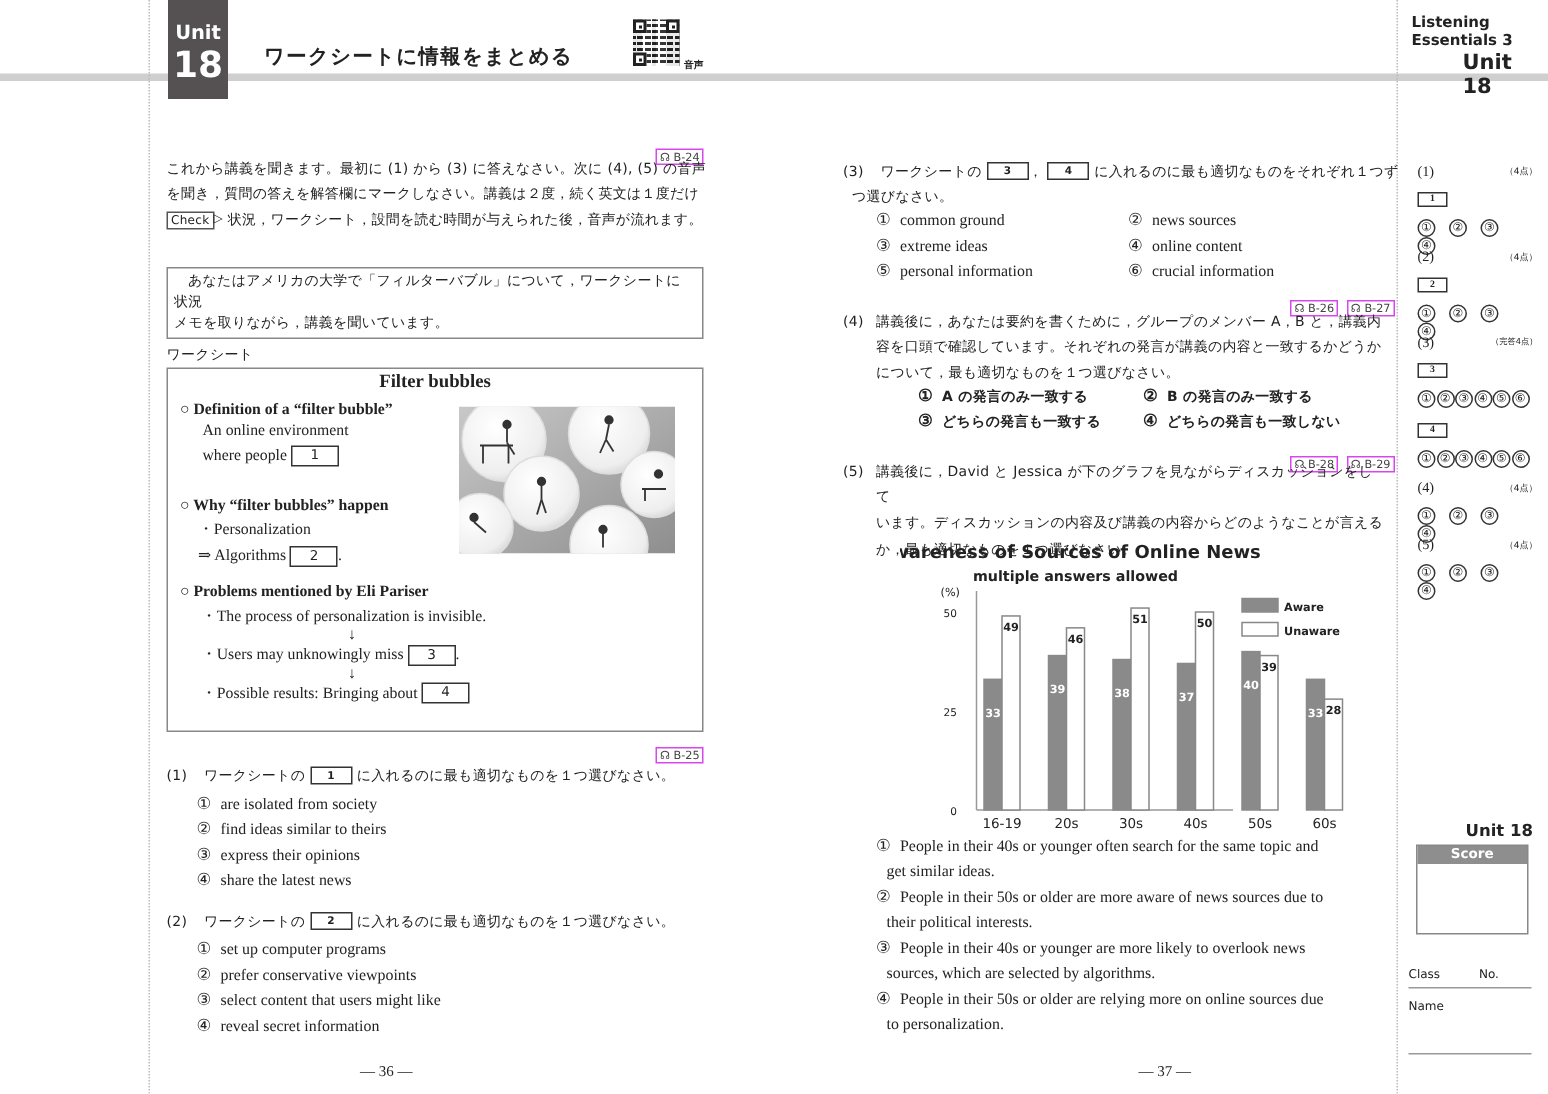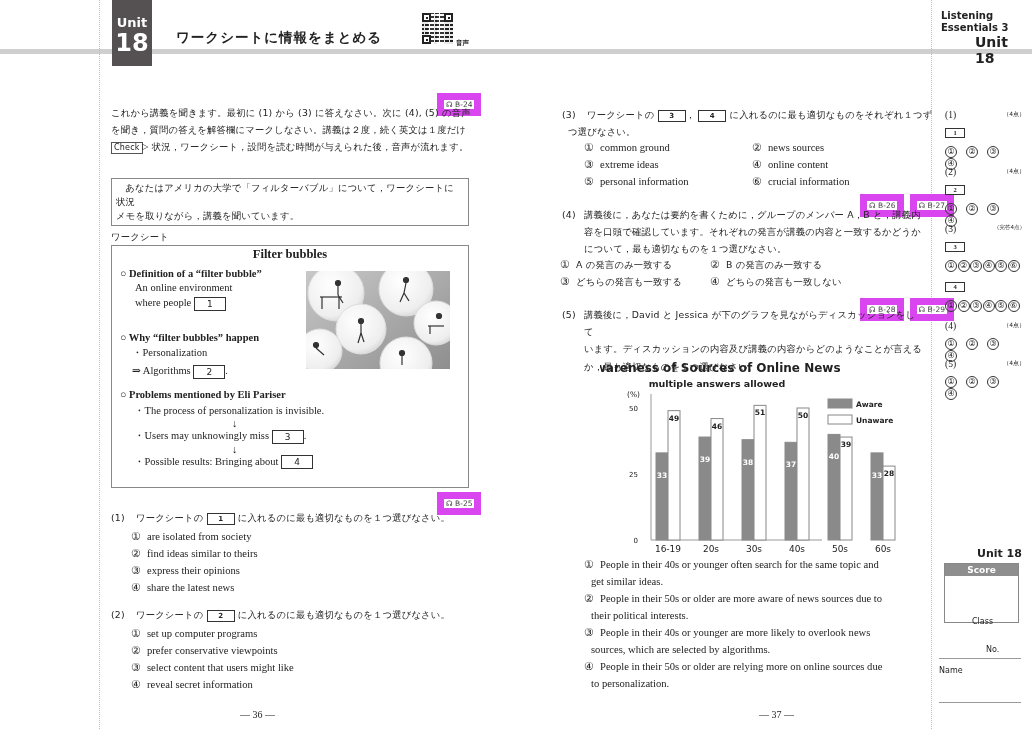--- a/index.html
+++ b/index.html
@@ -22,21 +22,21 @@
           linear-gradient(90deg, #222 0 20%, transparent 20% 40%, #222 40% 50%, transparent 50% 70%, #222 70% 100%),
           #fff; }
   .qr-inner { position: absolute; inset: 0;
     background-image:
       repeating-linear-gradient(0deg, #fff 0 2px, transparent 2px 4px),
       repeating-linear-gradient(90deg, #222 0 2px, #fff 2px 3px, #222 3px 5px); opacity: .9; }
   .qr .fp { position: absolute; width: 9px; height: 9px; border: 2px solid #222; background: #fff; }
   .qr .fp::after { content: ""; position: absolute; left: 1.5px; top: 1.5px; width: 2px; height: 2px; background: #222; }
   .audio-label { position: absolute; left: 456px; top: 39px; font-size: 6.5px; font-weight: bold; }
 
-  .track { display: inline-block; border: 7px solid #d946ef; font-size: 7.5px; padding: 0 2px; line-height: 9px; color: #444; font-family: "DejaVu Sans", sans-serif; }
+  .track { display: inline-block; border: 1px solid #d946ef; font-size: 7.5px; padding: 0 2px; line-height: 9px; color: #444; font-family: "DejaVu Sans", sans-serif; }
 
   .jp { font-size: 9.3px; line-height: 17.2px; letter-spacing: 0.2px; }
   .box { border: 1px solid #888; }
   .blank { display: inline-block; border: 1px solid #333; text-align: center; font-family: "DejaVu Sans", sans-serif; font-size: 8px; line-height: 11px; vertical-align: middle; }
   .blank.sm { width: 28px; height: 12px; font-size: 7px; line-height: 10px; font-weight: bold; }
   .blank.lg { width: 32px; height: 14px; font-size: 9px; line-height: 12px; }
 
   .opt { font-size: 10.6px; line-height: 17px; white-space: nowrap; }
   .num { display: inline-block; width: 16px; font-size: 11px; }
 
@@ -225,21 +225,21 @@
 </div>
 
 <div class="abs jp" style="left:562px; top:206px; width:362px;">
   <div style="position:relative;">
       <span class="abs" style="left:0;">(4)</span>
       <div style="padding-left:22px;">講義後に，あなたは要約を書くために，グループのメンバー A，B と，講義内</div>
     </div>
   <div style="padding-left:22px;">容を口頭で確認しています。それぞれの発言が講義の内容と一致するかどうか</div>
   <div style="padding-left:22px;">について，最も適切なものを１つ選びなさい。</div>
 </div>
-<div class="abs jp" style="left:560px; top:256px; width:330px;">
+<div class="abs jp" style="left:612px; top:256px; width:330px;font-weight:bold;">
   <div style="display:grid; grid-template-columns:150px 180px;">
     <div><span class="num serif">①</span><span>A の発言のみ一致する</span></div>
     <div><span class="num serif">②</span><span>B の発言のみ一致する</span></div>
     <div><span class="num serif">③</span><span>どちらの発言も一致する</span></div>
     <div><span class="num serif">④</span><span>どちらの発言も一致しない</span></div>
   </div>
 </div>
 
 <div class="abs" style="left:860px; top:297px; white-space:nowrap;">
   <span class="track">☊ <span>B-28</span></span>
@@ -363,17 +363,17 @@
     </div>
   <div style="height:21px;">
     <span class="circ">①</span><span class="circ">②</span><span class="circ">③</span><span class="circ">④</span>
   </div>
 </div>
 
 <div class="abs" style="left:977px; top:547px; font-size:11px; font-weight:bold;">Unit 18</div>
 <div class="abs" style="left:944px; top:563px; width:75px; height:60px; border:1px solid #888;">
   <div style="background:#8e8e8e; color:#fff; font-size:9px; font-weight:bold; text-align:center; line-height:12px;">Score</div>
 </div>
-<div class="abs" style="left:939px; top:617px; font-size:8px;margin-left:33px;">Class</div>
+<div class="abs" style="left:939px; top:645px; font-size:8px;">Class</div>
 <div class="abs" style="left:986px; top:645px; font-size:8px;">No.</div>
 <div class="abs" style="left:939px; top:658px; width:82px; border-top:1px solid #999;"></div>
 <div class="abs" style="left:939px; top:666px; font-size:8px;">Name</div>
 <div class="abs" style="left:939px; top:702px; width:82px; border-top:1px solid #999;"></div>
 
 </body></html>

